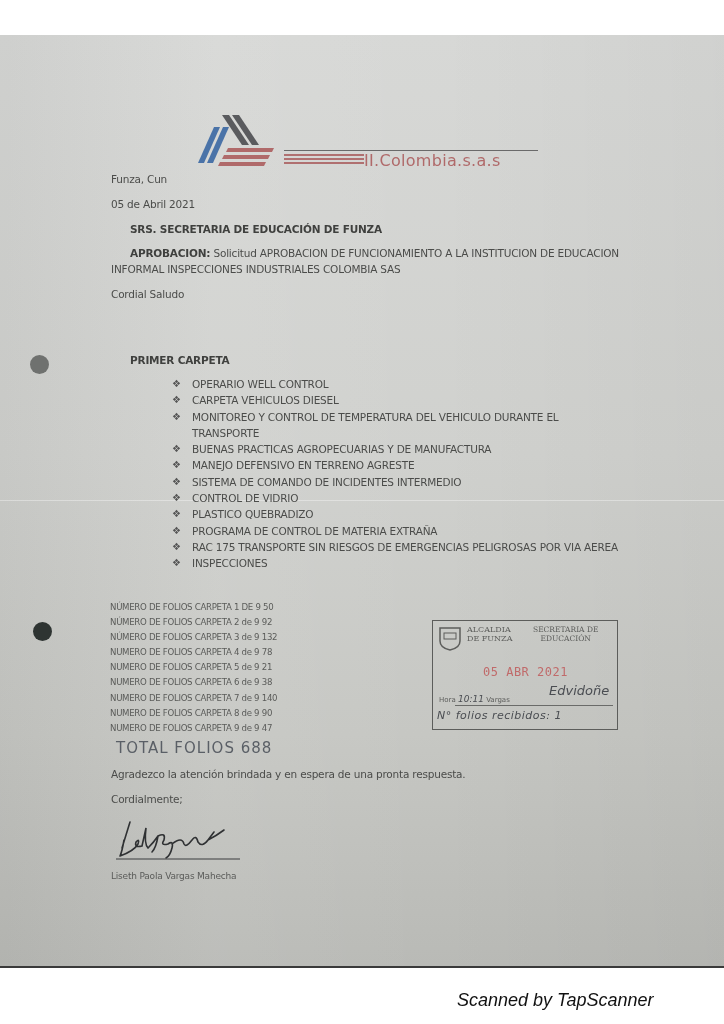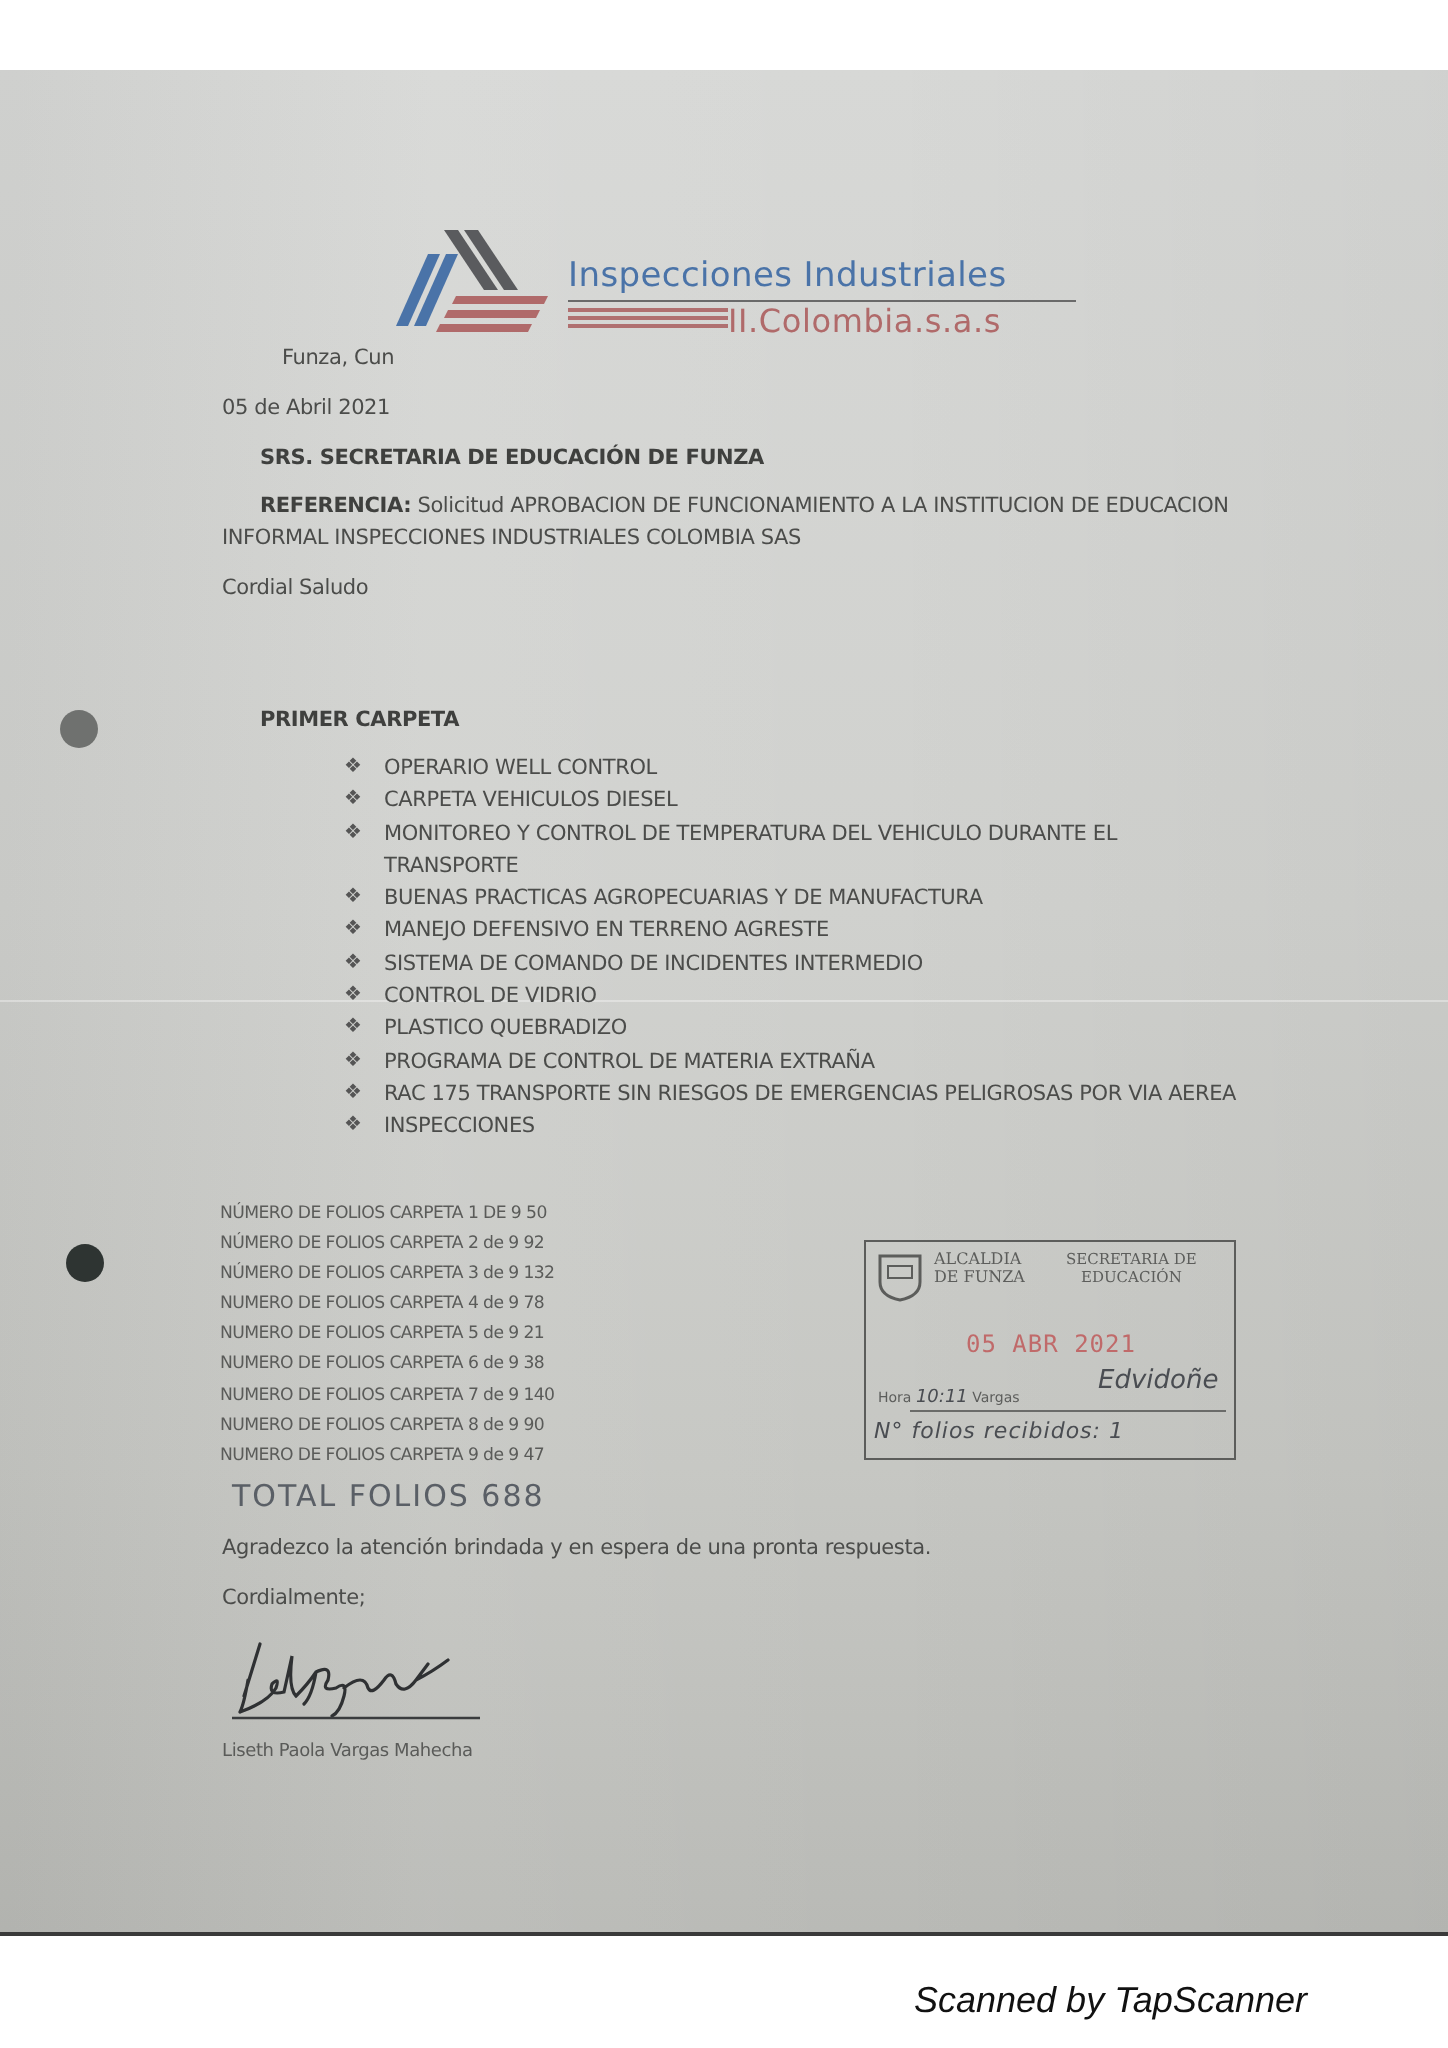--- a/index.html
+++ b/index.html
@@ -284,36 +284,35 @@
   <div class="logo">
     <svg class="logo-mark" viewBox="0 0 85 55">
       <polygon points="22,12 28,12 12,48 6,48" fill="#4a73a8"></polygon>
       <polygon points="31,12 37,12 21,48 15,48" fill="#4a73a8"></polygon>
       <polygon points="30,0 37,0 57,30 50,30" fill="#5a5b5e"></polygon>
       <polygon points="40,0 47,0 67,30 60,30" fill="#5a5b5e"></polygon>
       <polygon points="36,33 82,33 80,37 34,37" fill="#b06a6a"></polygon>
       <polygon points="32,40 78,40 76,44 30,44" fill="#b06a6a"></polygon>
       <polygon points="28,47 74,47 72,51 26,51" fill="#b06a6a"></polygon>
     </svg>
-    <div class="logo-title">Inspecciones Industriales</div>
     <div class="logo-title-underline"></div>
     <div class="logo-lines">
       <span></span>
         <span></span>
         <span></span>
     </div>
     <div class="logo-sub">II.Colombia.s.a.s</div>
   </div>
 
-  <div class="text" style="left:111px; top:136px;margin-left:30px;">Funza, Cun</div>
+  <div class="text" style="left:111px; top:136px;">Funza, Cun</div>
   <div class="text" style="left:111px; top:161px;">05 de Abril 2021</div>
   <div class="text bold" style="left:111px; top:186px;">SRS. SECRETARIA DE EDUCACIÓN DE FUNZA</div>
 
   <div class="text para" style="left:111px; top:210px;">
-    <span class="bold">REFERENCIA:</span>
+    <span class="bold">APROBACION:</span>
     <span>Solicitud APROBACION DE FUNCIONAMIENTO A LA INSTITUCION DE EDUCACION INFORMAL INSPECCIONES INDUSTRIALES COLOMBIA SAS</span>
   </div>
 
   <div class="text" style="left:111px; top:251px;">Cordial Saludo</div>
 
 
   <div class="text bold" style="left:111px; top:317px;">PRIMER CARPETA</div>
 
   <ul class="list" style="top:341px;">
     <li><span class="bullet">❖</span><span>OPERARIO WELL CONTROL</span></li>

